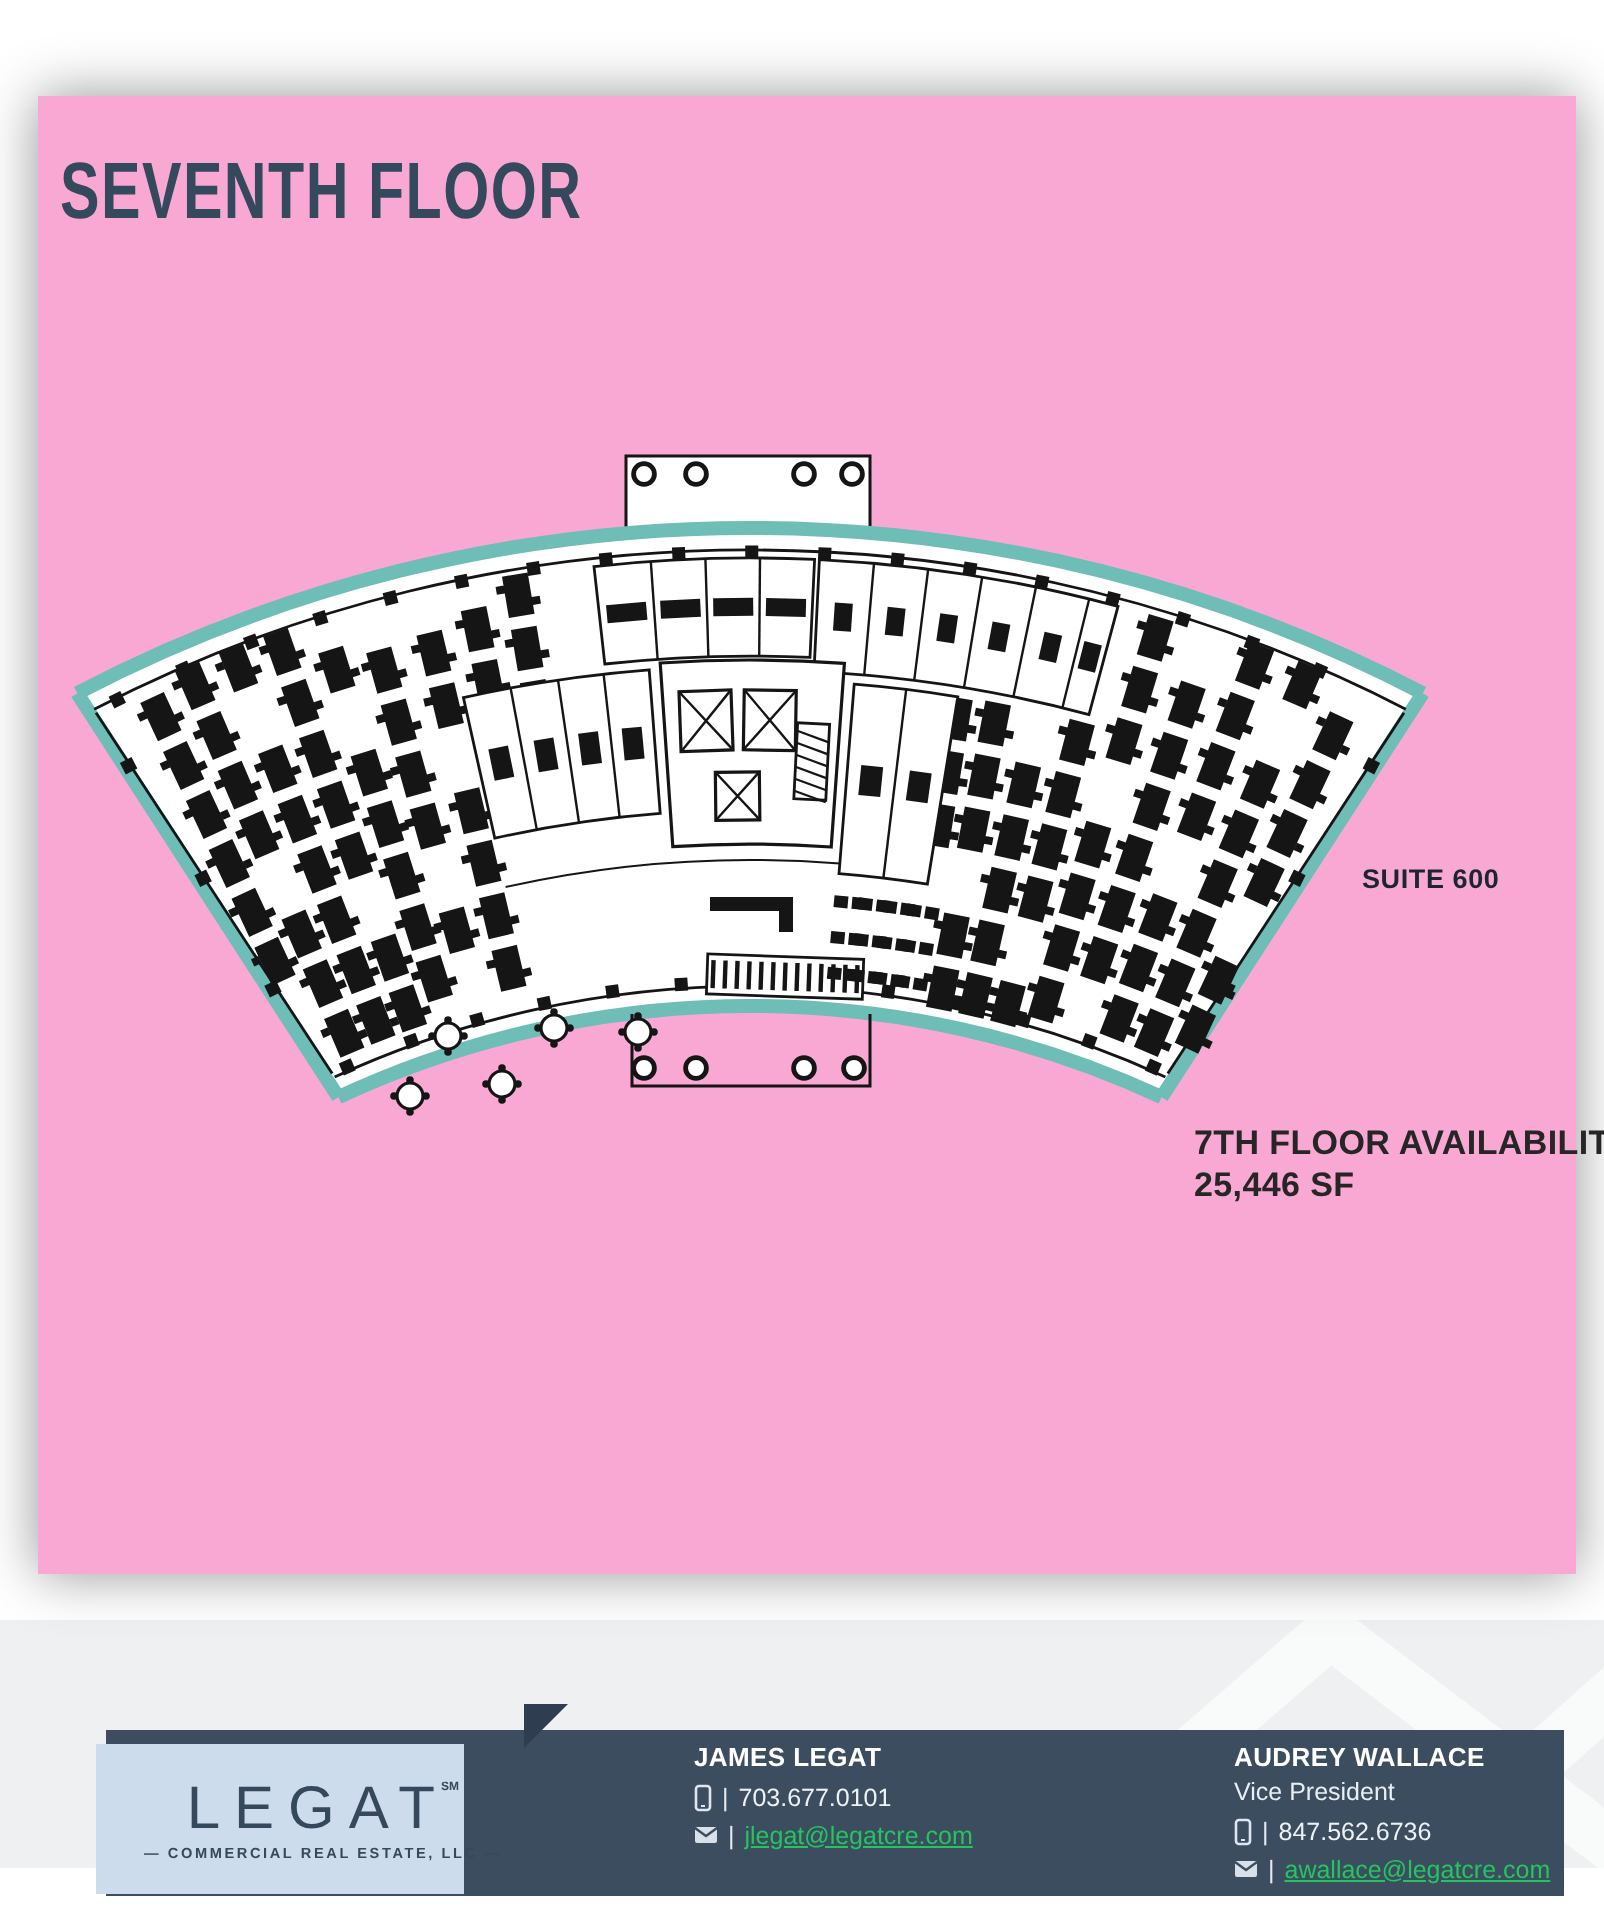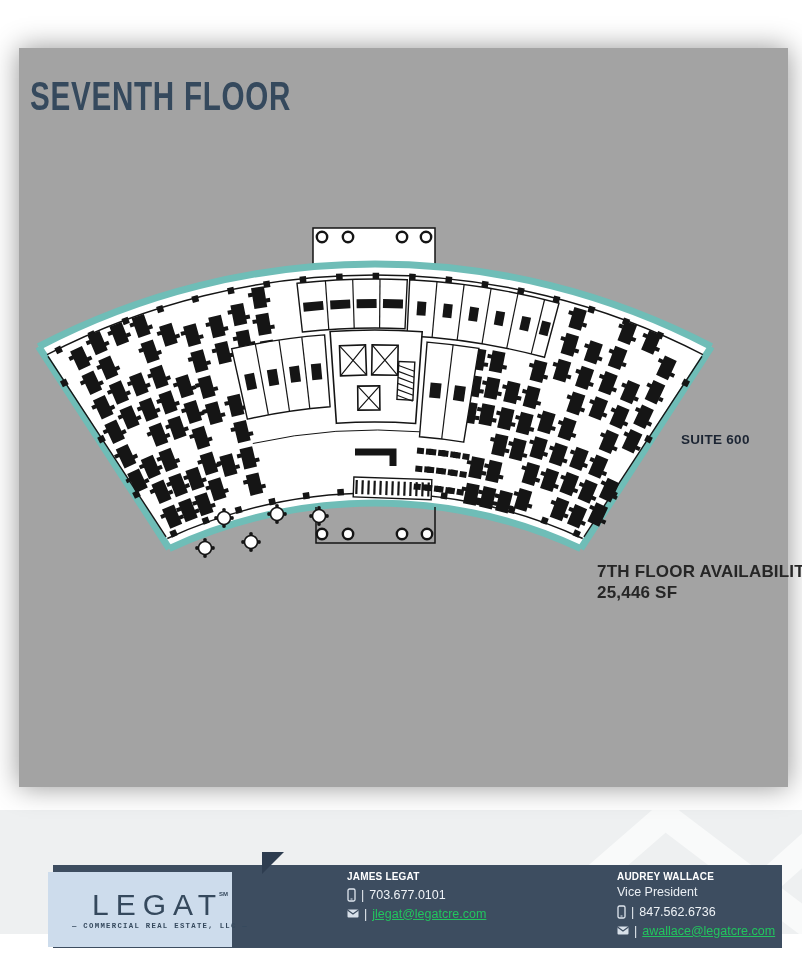--- a/index.html
+++ b/index.html
@@ -8,52 +8,52 @@
   *{margin:0;padding:0;box-sizing:border-box;}
   html,body{width:802px;height:956px;overflow:hidden;background:#ffffff;
     font-family:"Liberation Sans",sans-serif;}
   .stage{position:relative;width:802px;height:956px;background:#fff;}
 
   
   .gray-strip{position:absolute;left:0;top:810px;width:802px;height:124px;background:#eef0f1;overflow:hidden;}
   .gray-strip svg{position:absolute;left:0;top:0;}
 
   
-  .page-card{position:absolute;left:19px;top:48px;width:769px;height:739px;background:#a3a3a3;
+  .page-card{position:absolute;left:19px;top:48px;width:769px;height:739px;background:#f9a8d4;
     box-shadow:0 0 26px rgba(0,0,0,.42);}
 
   .page-title{position:absolute;left:11px;top:26px;font-size:40px;line-height:44px;font-weight:700;
     color:var(--navy);letter-spacing:1px;transform:scaleX(.74);transform-origin:0 0;white-space:nowrap;}
 
   .plan-svg{position:absolute;left:0;top:0;width:769px;height:739px;}
 
   .suite-label{position:absolute;left:662px;top:384px;font-size:13.5px;font-weight:800;
     color:#1c2533;letter-spacing:.3px;white-space:nowrap;}
   .avail{position:absolute;left:578px;top:513px;color:#262626;font-weight:800;
     font-size:17px;line-height:21px;letter-spacing:.2px;white-space:nowrap;}
 
   
   .footer-bar{position:absolute;left:53px;top:865px;width:729px;height:83px;background:var(--bar);}
   .contact{position:absolute;top:6px;color:#fff;width:250px;}
-  .contact .name{font-size:10px;font-weight:700;letter-spacing:.2px;margin-bottom:3px;}
+  .contact .name{font-size:13px;font-weight:700;letter-spacing:.2px;margin-bottom:3px;}
   .contact .role{font-size:12.5px;color:#e9eef3;margin-bottom:3px;}
   .crow{display:flex;align-items:center;gap:5px;font-size:12.5px;color:#eef2f6;height:19px;}
   .crow .sep{opacity:.95;}
   .crow a{color:#22c55e;text-decoration:underline;}
   .c1{left:294px;} .c2{left:564px;}
 
   .logo-plate{position:absolute;left:48px;top:852px;width:184px;height:75px;background:var(--plate);
     display:flex;align-items:center;padding:6px 10px 6px 14px;z-index:2;margin-top:20px;}
   .fold{position:absolute;left:262px;top:852px;width:0;height:0;z-index:1;
     border-left:22px solid #2e3d50;border-bottom:22px solid transparent;}
   .logo-text{margin-left:10px;display:flex;flex-direction:column;align-items:center;}
   .logo-word{display:flex;align-items:flex-start;color:var(--navy);}
   .logo-word .word{font-size:30px;line-height:32px;letter-spacing:7px;font-weight:400;}
   .logo-word .sm{font-size:6px;font-weight:700;margin-top:2px;margin-left:-4px;}
-  .logo-tag{font-size:7.3px;font-weight:700;letter-spacing:1.3px;color:var(--navy);margin-top:1px;white-space:nowrap;font-family:Liberation Mono, monospace;}
+  .logo-tag{font-size:7.3px;font-weight:700;letter-spacing:1.3px;color:var(--navy);margin-top:1px;white-space:nowrap;}
 </style>
 </head>
 <body>
 
 <div class="stage">
 
   <div class="gray-strip">
     <svg width="802" height="124">
       <path d="M520,132 L665,6 L810,116" fill="none" stroke="#f9fafa" stroke-width="26"></path>
       <path d="M700,132 L812,32" fill="none" stroke="#f9fafa" stroke-width="26"></path>

